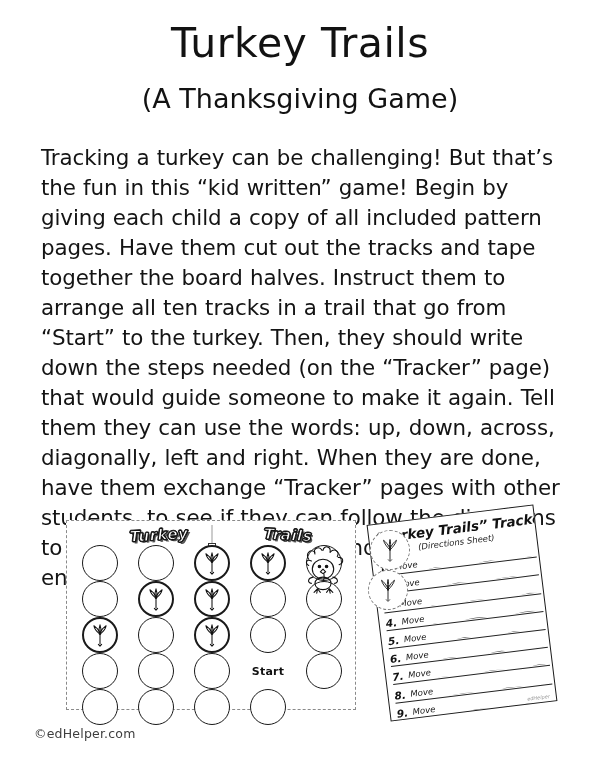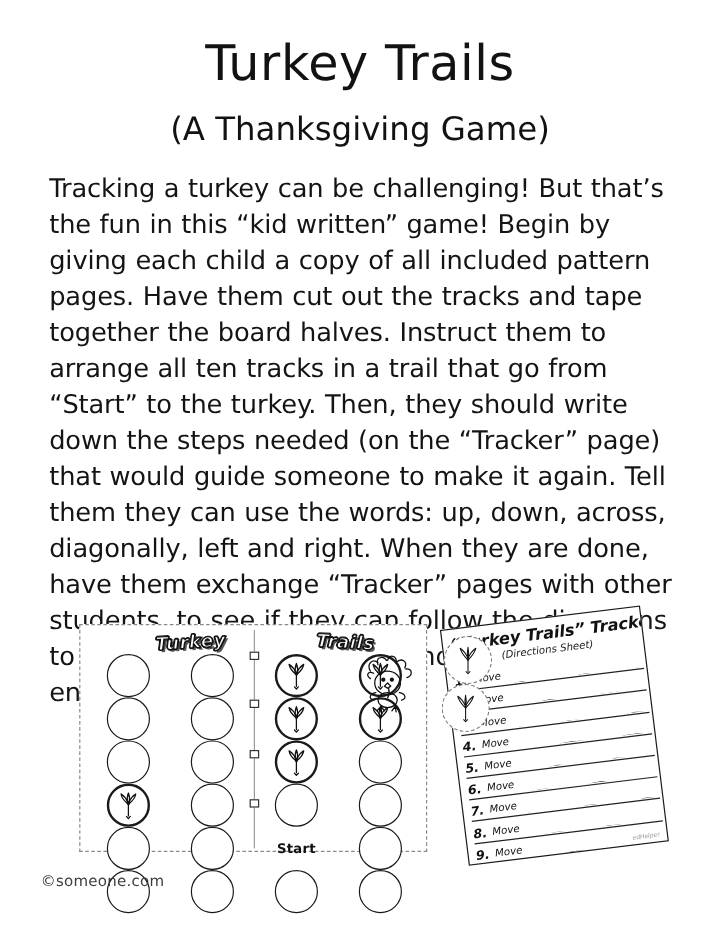--- a/index.html
+++ b/index.html
@@ -13,21 +13,21 @@
     height: 776px;
     position: relative;
     overflow: hidden;
     font-family: "DejaVu Sans", sans-serif;
     color: #111111;
   }
 
   
   .title-block {
     text-align: center;
-    padding-top: 32px;
+    padding-top: 22px;
   }
   .page-title {
     font-size: 41px;
     font-weight: 400;
     letter-spacing: 0.5px;
     line-height: 1.05;
     margin: 0;
     color: #121212;
   }
   .page-subtitle {
@@ -116,21 +116,21 @@
   .board-head.left  { left: 6%; }
   .board-head.right { left: 52%; transform: rotate(3deg); }
 
   .grid {
     position: absolute;
     left: 0;
     top: 20px;
     width: 280px;
     height: 162px;
     display: grid;
-    grid-template-columns: repeat(4, 1fr);
+    grid-template-columns: repeat(5, 1fr);
     grid-template-rows: repeat(4, 1fr);
   }
   .cell {
     position: relative;
     display: flex;
     align-items: center;
     justify-content: center;
   }
   .node {
     width: 36px;
@@ -552,13 +552,13 @@
           <path d="M16 16 C15 11, 15 7, 16 3 C17 7, 17 11, 16 16"></path>
           <path d="M14 28 l2 2 l2 -2"></path>
         </g>
       </svg>
     </div>
 
   </div>
 
 </div>
 
-<div class="footer">©someone.com</div>
+<div class="footer">©edHelper.com</div>
 
 </body></html>

